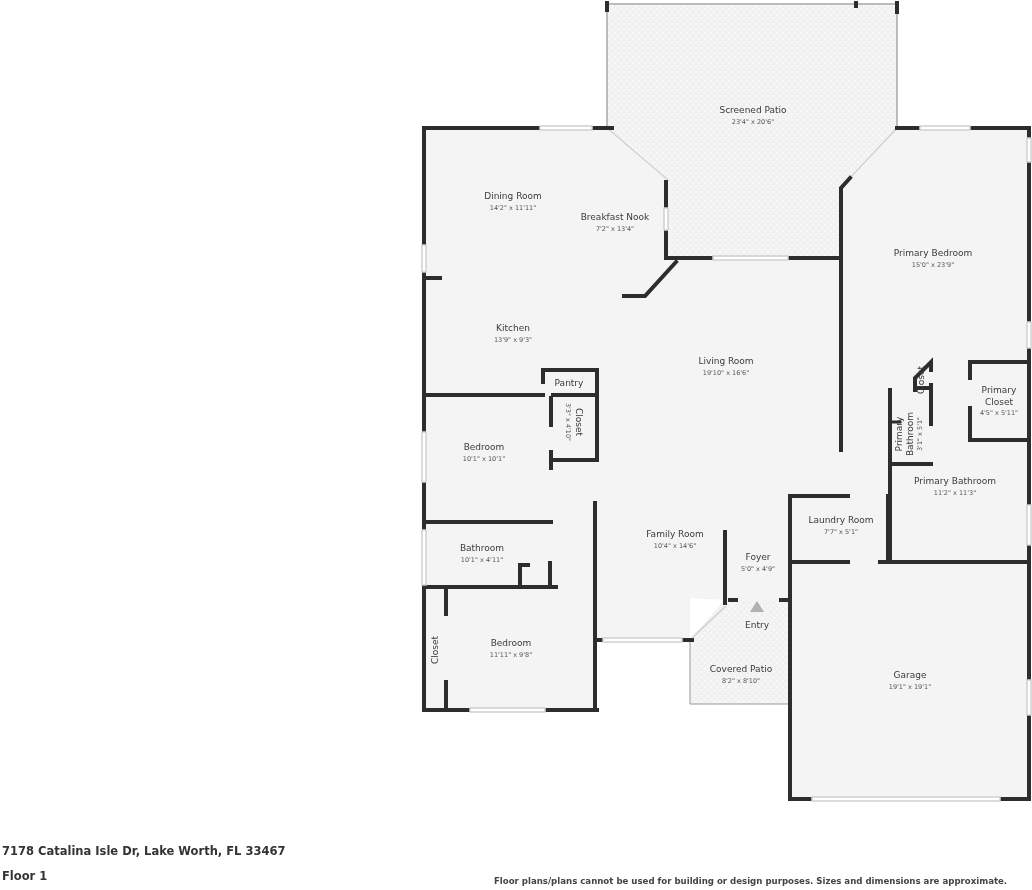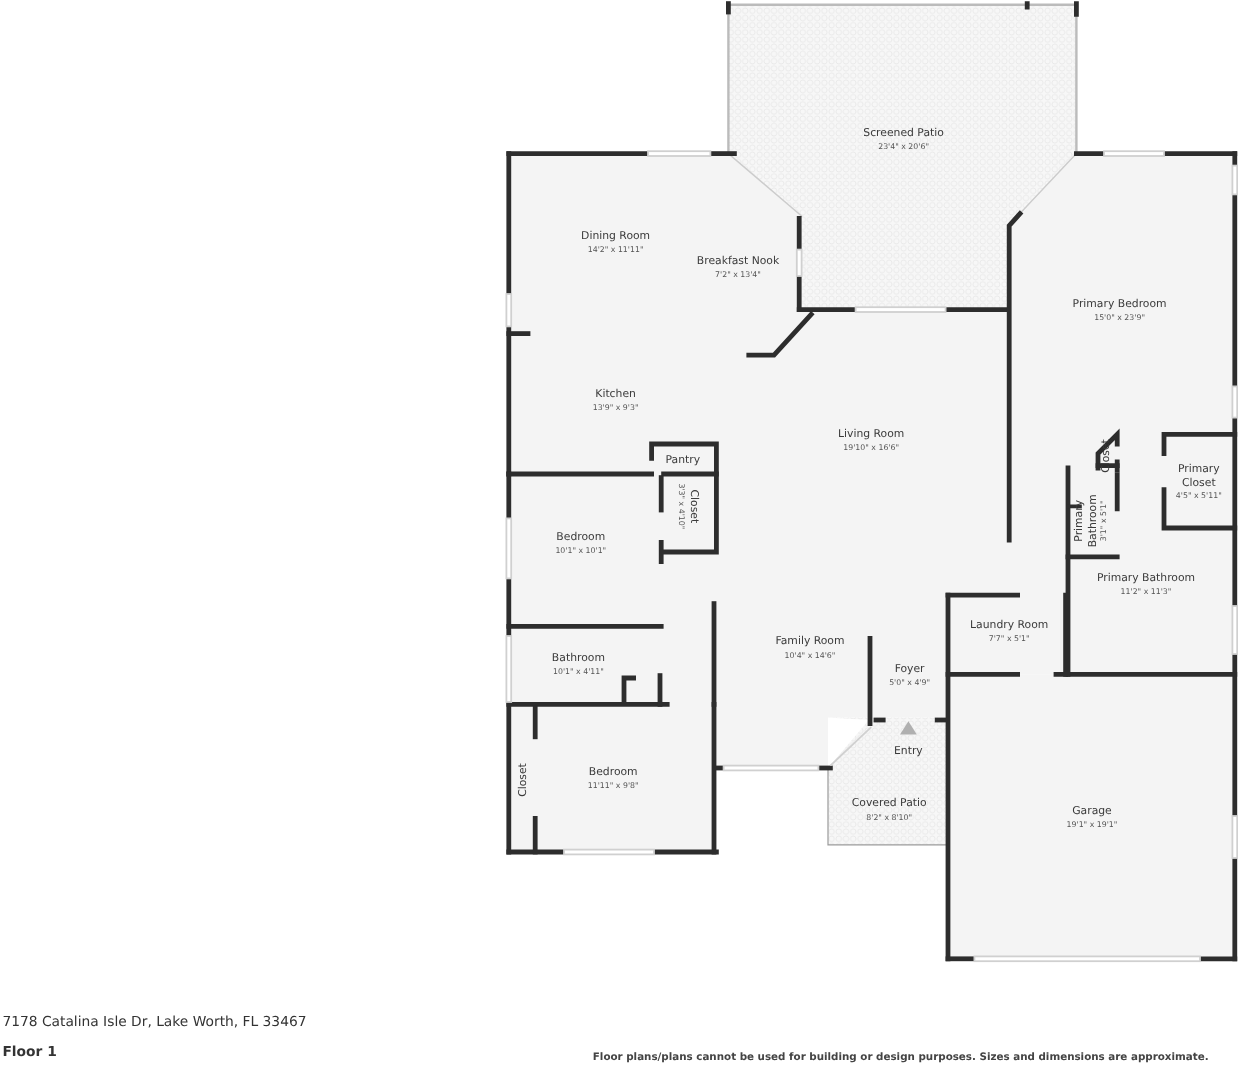--- a/index.html
+++ b/index.html
@@ -1,20 +1,20 @@
 <!DOCTYPE html>
 <html><head>
 <meta charset="utf-8">
 <style>
   html, body { margin: 0; padding: 0; background: #ffffff; }
   body { width: 1032px; height: 890px; position: relative; overflow: hidden; font-family: "DejaVu Sans", sans-serif; }
   #plan { position: absolute; left: 0; top: 0; width: 1032px; height: 890px; }
   .room-name { font-family: "DejaVu Sans", sans-serif; font-size: 9px; fill: #3a3a3a; text-anchor: middle; }
   .room-dim { font-family: "DejaVu Sans", sans-serif; font-size: 6.5px; fill: #555; text-anchor: middle; }
-  .address { position: absolute; left: 2px; top: 844px; font-size: 11.5px; font-weight: normal; color: #333; text-align: center; }
+  .address { position: absolute; left: 2px; top: 844px; font-size: 11.5px; font-weight: bold; color: #333; text-align: center; }
   .floor-label { position: absolute; left: 2px; top: 869px; font-size: 11.5px; font-weight: bold; color: #333; }
   .disclaimer { position: absolute; left: 494px; top: 876px; font-size: 8.6px; font-weight: bold; color: #444; }
 </style>
 </head>
 <body>
 
 <svg id="plan" viewBox="0 0 1032 890" xmlns="http://www.w3.org/2000/svg">
   <defs>
     <pattern id="tile" width="6" height="6" patternUnits="userSpaceOnUse">
       <rect width="6" height="6" fill="#f7f7f7"></rect>

